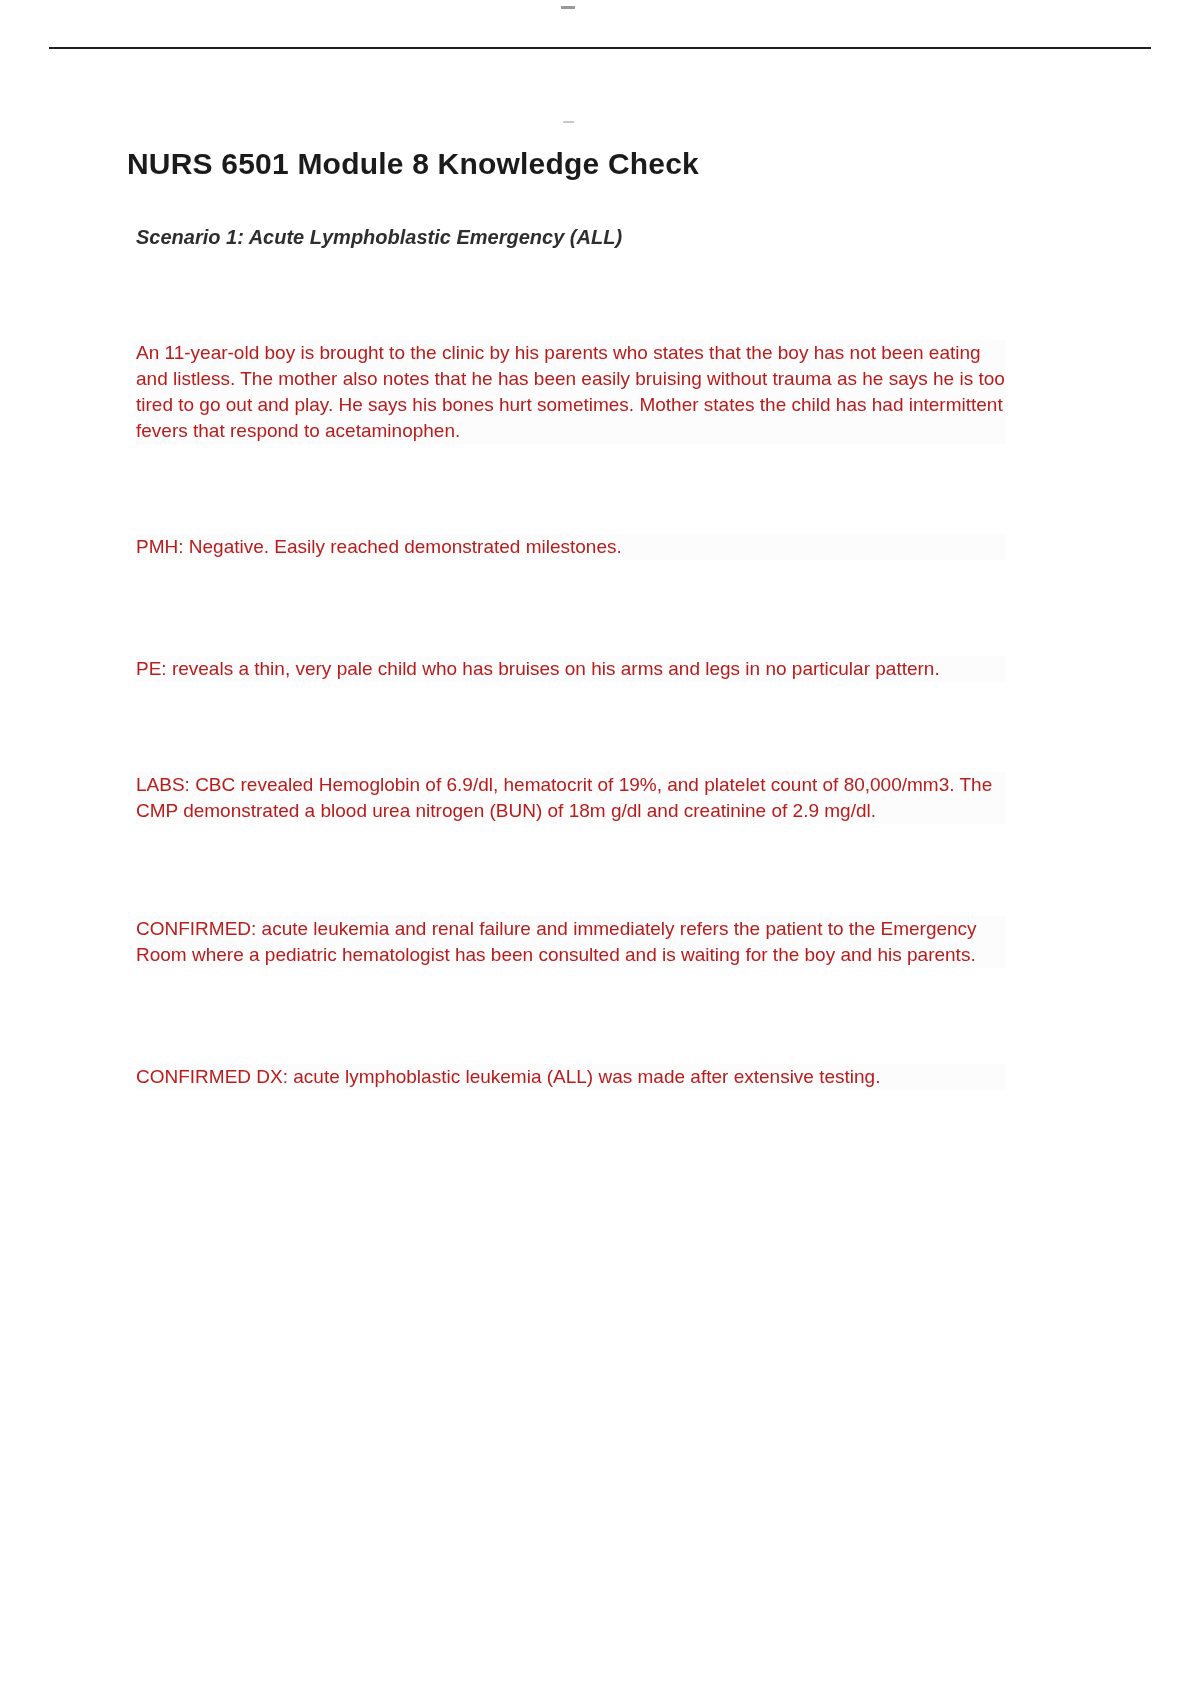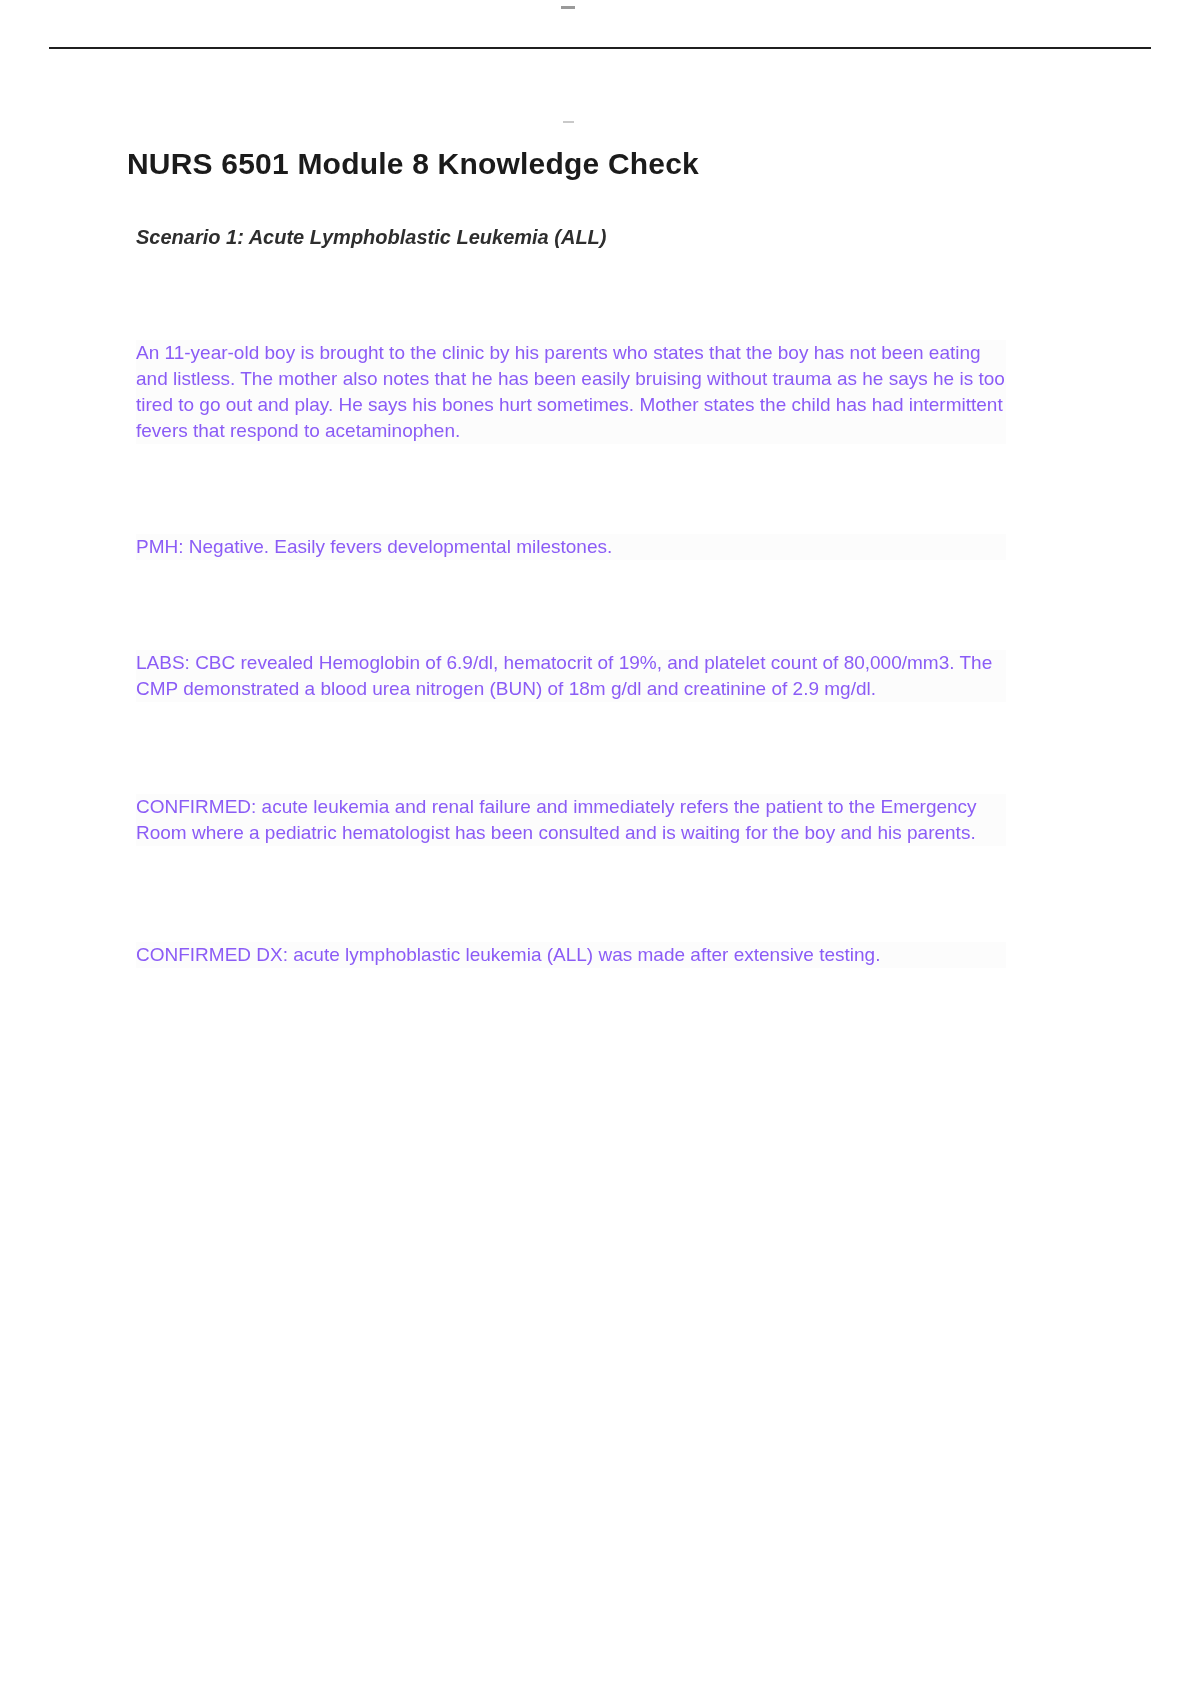--- a/index.html
+++ b/index.html
@@ -66,21 +66,21 @@
     font-size: 20px;
     line-height: 26px;
     font-weight: 700;
     font-style: italic;
     color: #2e2e2e;
   }
   .doc-paragraph {
     margin: 0;
     font-size: 19px;
     line-height: 26px;
-    color: #8b5cf6;
+    color: #b91c1c;
     background: rgba(0,0,0,0.012);
   }
   .mt-p1 { margin-top: 90px; }
   .mt-p2 { margin-top: 92px; }
   .mt-p3 { margin-top: 90px; }
   .mt-p4 { margin-top: 96px; }
   .mt-p5 { margin-top: 90px; }
   .mt-p6 { margin-top: 92px; }
   .mt-p7 { margin-top: 96px; }
 </style>
@@ -89,27 +89,28 @@
 
 <div class="page">
 
   <div class="marker marker-top"></div>
   <div class="rule rule-top"></div>
   <div class="marker marker-mid"></div>
 
   <div class="content">
     <h1 class="doc-title">NURS 6501 Module 8 Knowledge Check</h1>
 
-    <h2 class="doc-subtitle">Scenario 1: Acute Lymphoblastic Leukemia (ALL)</h2>
+    <h2 class="doc-subtitle">Scenario 1: Acute Lymphoblastic Emergency (ALL)</h2>
 
     <p class="doc-paragraph mt-p1">An 11-year-old boy is brought to the clinic by his parents who states that the boy has not been eating and listless. The mother also notes that he has been easily bruising without trauma as he says he is too tired to go out and play. He says his bones hurt sometimes. Mother states the child has had intermittent fevers that respond to acetaminophen.</p>
 
 
-    <p class="doc-paragraph mt-p3">PMH: Negative. Easily fevers developmental milestones.</p>
+    <p class="doc-paragraph mt-p3">PMH: Negative. Easily reached demonstrated milestones.</p>
 
+    <p class="doc-paragraph mt-p4">PE: reveals a thin, very pale child who has bruises on his arms and legs in no particular pattern.</p>
 
     <p class="doc-paragraph mt-p5">LABS: CBC revealed Hemoglobin of 6.9/dl, hematocrit of 19%, and platelet count of 80,000/mm3. The CMP demonstrated a blood urea nitrogen (BUN) of 18m g/dl and creatinine of 2.9 mg/dl.</p>
 
     <p class="doc-paragraph mt-p6">CONFIRMED: acute leukemia and renal failure and immediately refers the patient to the Emergency Room where a pediatric hematologist has been consulted and is waiting for the boy and his parents.</p>
 
     <p class="doc-paragraph mt-p7">CONFIRMED DX: acute lymphoblastic leukemia (ALL) was made after extensive testing.</p>
   </div>
 
   <div class="rule rule-bottom"></div>
 

